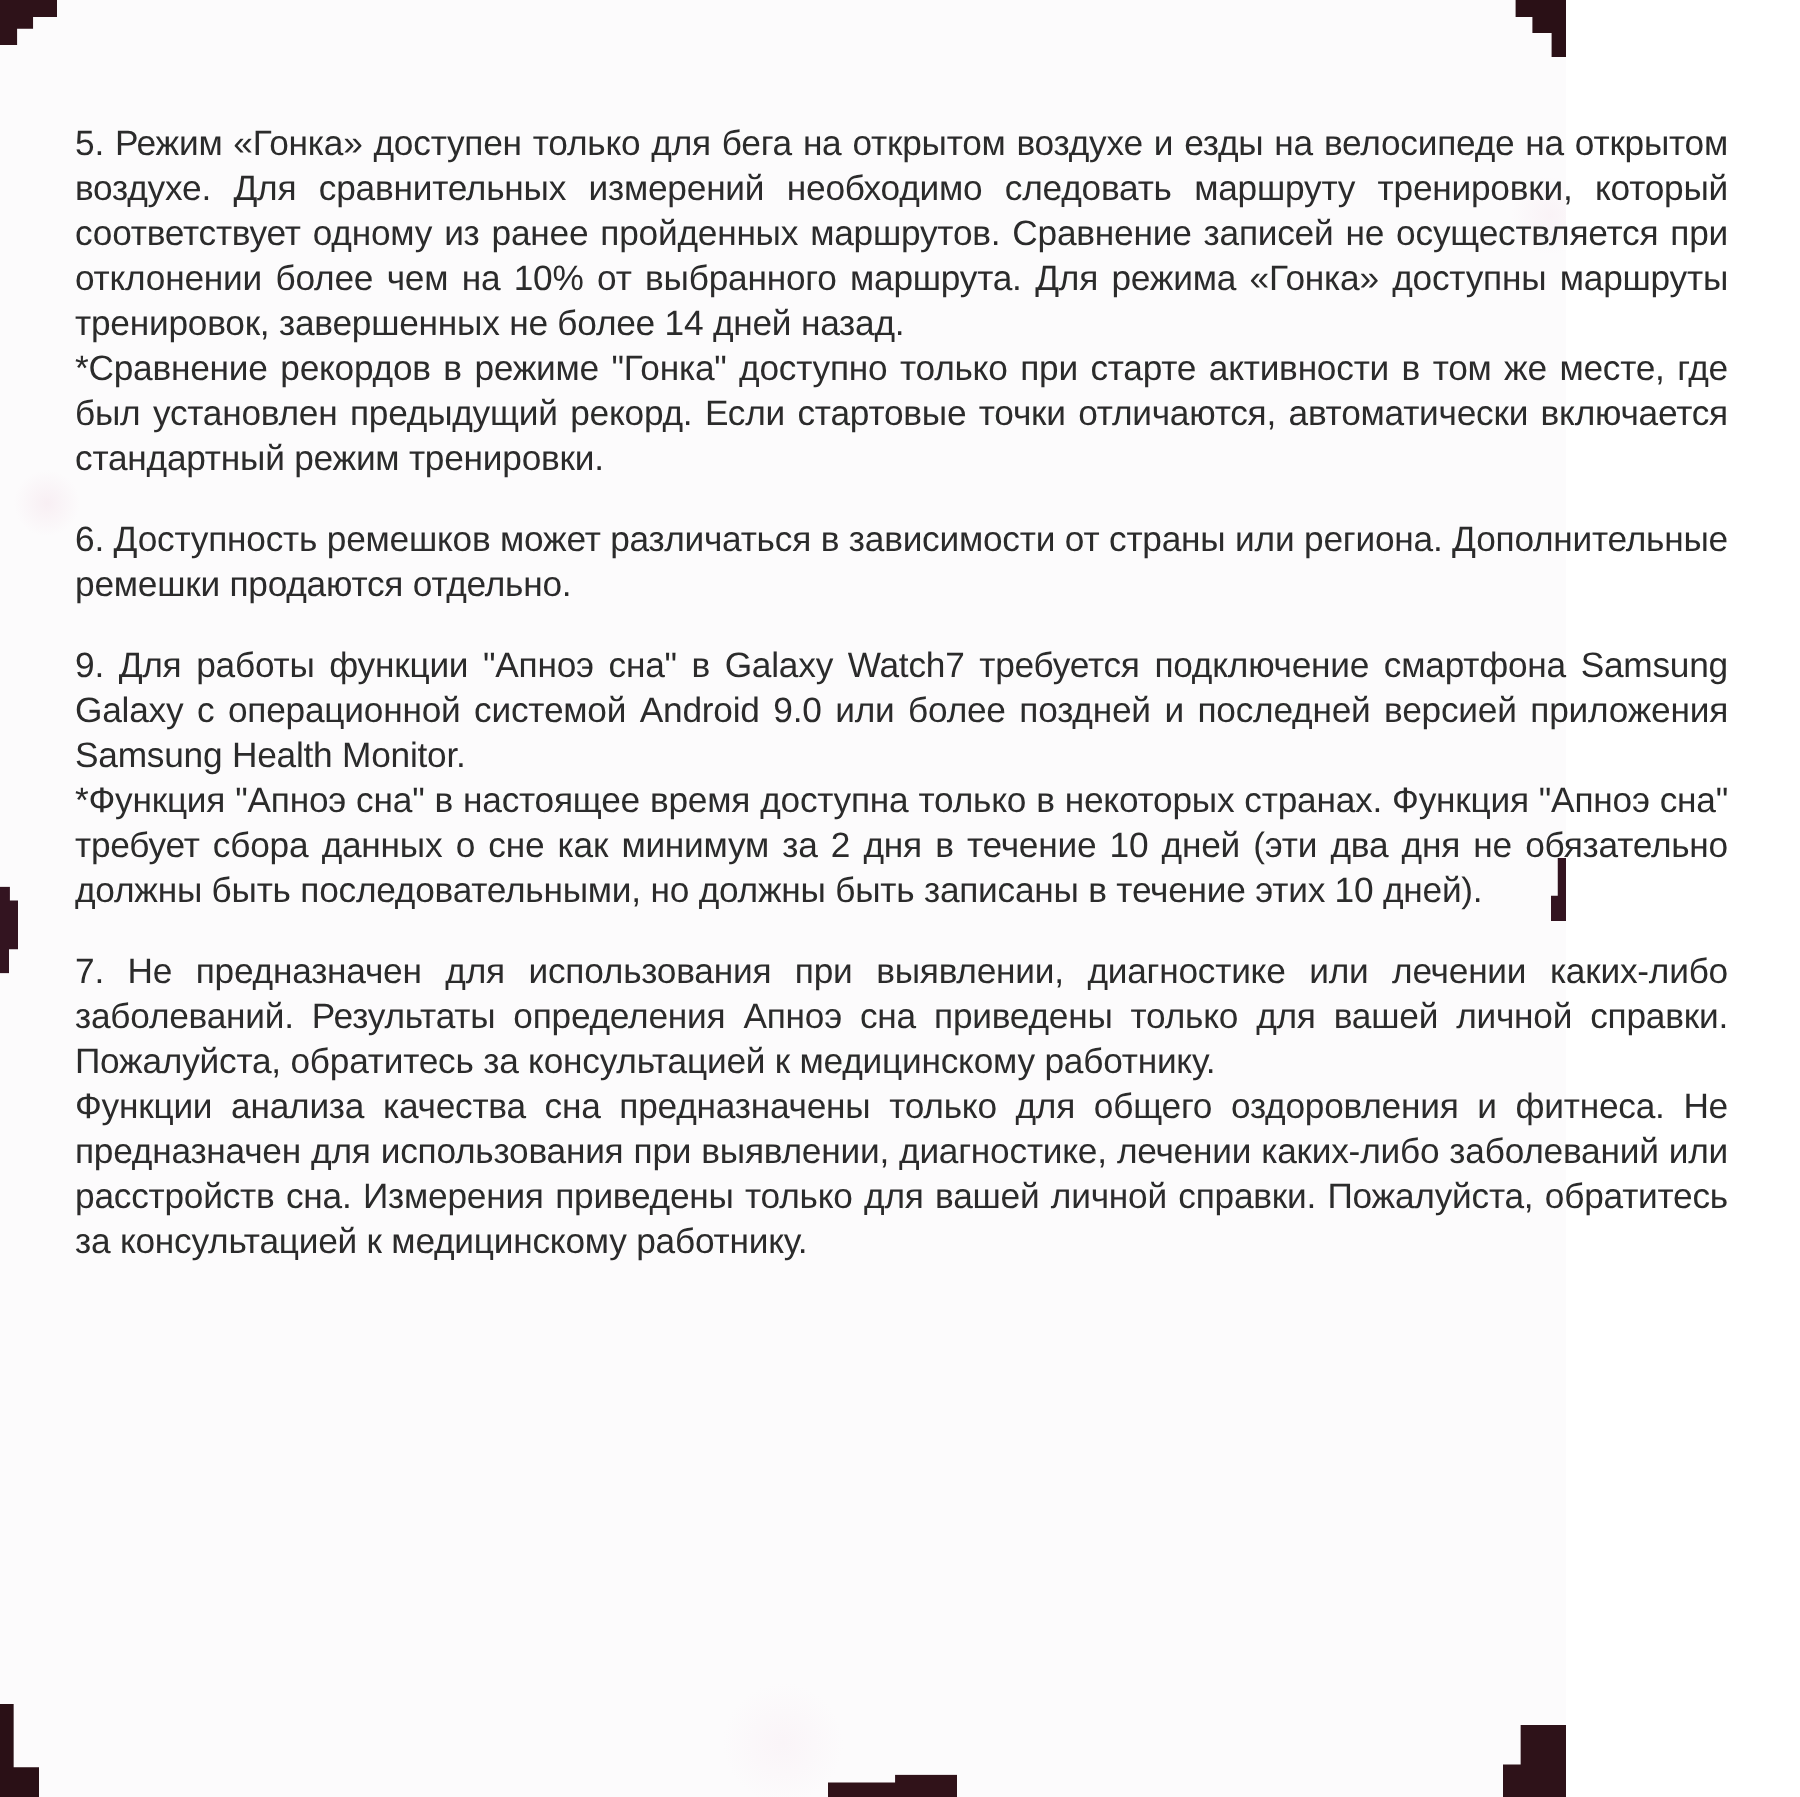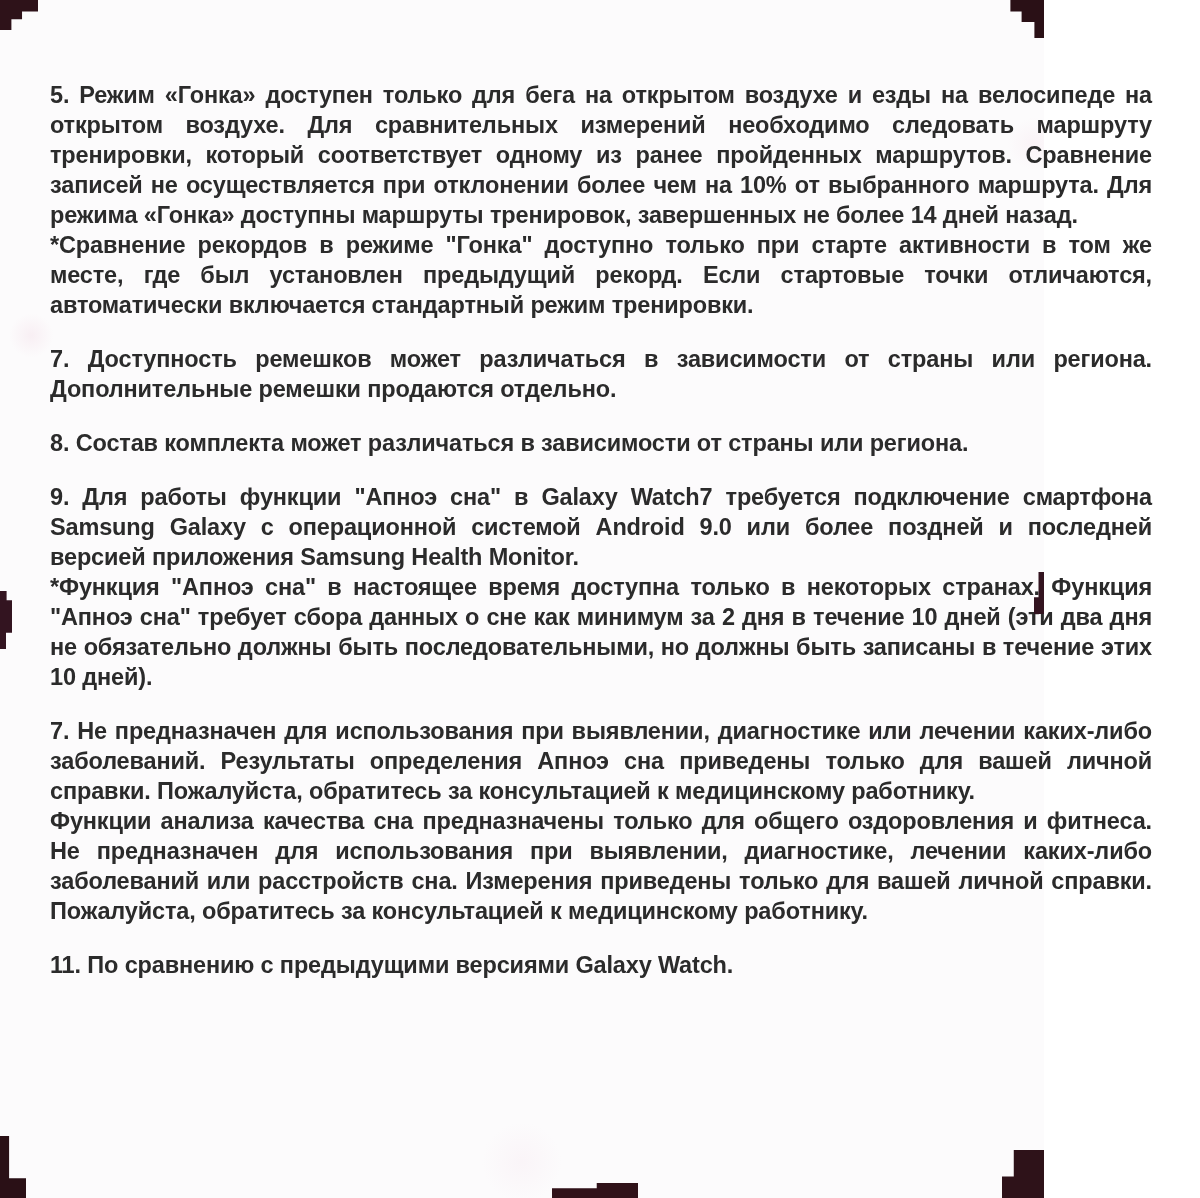--- a/index.html
+++ b/index.html
@@ -15,21 +15,20 @@
   .page {
     position: relative;
     width: 1044px;
     height: 1198px;
     background-color: #fcfbfc;
     
     background-image:
       radial-gradient(circle at 3% 28%, rgba(243,224,233,0.45) 0px, rgba(243,224,233,0) 22px),
       radial-gradient(circle at 99% 12%, rgba(246,230,238,0.4) 0px, rgba(246,230,238,0) 26px),
       radial-gradient(circle at 50% 97%, rgba(248,238,244,0.5) 0px, rgba(248,238,244,0) 40px);
-    font-weight: bold;
   }
   .content {
     position: absolute;
     left: 50px;
     top: 80px;
     width: 1102px;
     color: #2b2b2b;
     font-size: 23.5px;
     line-height: 30px;
     letter-spacing: -0.15px;
@@ -83,40 +82,34 @@
 
   <div class="content">
 
     <section class="block">
       <p>5. Режим «Гонка» доступен только для бега на открытом воздухе и езды на велосипеде на открытом воздухе. Для сравнительных измерений необходимо следовать маршруту тренировки, который соответствует одному из ранее пройденных маршрутов. Сравнение записей не осуществляется при отклонении более чем на 10% от выбранного маршрута. Для режима «Гонка» доступны маршруты тренировок, завершенных не более 14 дней назад.</p>
       <p>*Сравнение рекордов в режиме "Гонка" доступно только при старте активности в том же месте, где был установлен предыдущий рекорд. Если стартовые точки отличаются, автоматически включается стандартный режим тренировки.</p>
     </section>
 
 
     <section class="block">
-      <p>7. Доступность ремешков может различаться в зависимости от страны или региона. Дополнительные ремешки продаются отдельно.</p>
+      <p>6. Доступность ремешков может различаться в зависимости от страны или региона. Дополнительные ремешки продаются отдельно.</p>
     </section>
 
-    <section class="block">
-      <p>8. Состав комплекта может различаться в зависимости от страны или региона.</p>
-    </section>
 
     <section class="block">
       <p>9. Для работы функции "Апноэ сна" в Galaxy Watch7 требуется подключение смартфона Samsung Galaxy с операционной системой Android 9.0 или более поздней и последней версией приложения Samsung Health Monitor.</p>
       <p>*Функция "Апноэ сна" в настоящее время доступна только в некоторых странах. Функция "Апноэ сна" требует сбора данных о сне как минимум за 2 дня в течение 10 дней (эти два дня не обязательно должны быть последовательными, но должны быть записаны в течение этих 10 дней).</p>
     </section>
 
     <section class="block">
       <p>7. Не предназначен для использования при выявлении, диагностике или лечении каких-либо заболеваний. Результаты определения Апноэ сна приведены только для вашей личной справки. Пожалуйста, обратитесь за консультацией к медицинскому работнику.</p>
       <p>Функции анализа качества сна предназначены только для общего оздоровления и фитнеса. Не предназначен для использования при выявлении, диагностике, лечении каких-либо заболеваний или расстройств сна. Измерения приведены только для вашей личной справки. Пожалуйста, обратитесь за консультацией к медицинскому работнику.</p>
     </section>
 
-    <section class="block">
-      <p>11. По сравнению с предыдущими версиями Galaxy Watch.</p>
-    </section>
 
   </div>
 
   <div class="stain stain-top-left"></div>
   <div class="stain stain-top-right"></div>
   <div class="stain stain-left-edge"></div>
   <div class="stain stain-right-edge"></div>
   <div class="stain stain-bottom-left"></div>
   <div class="stain stain-bottom-center"></div>
   <div class="stain stain-bottom-right"></div>

